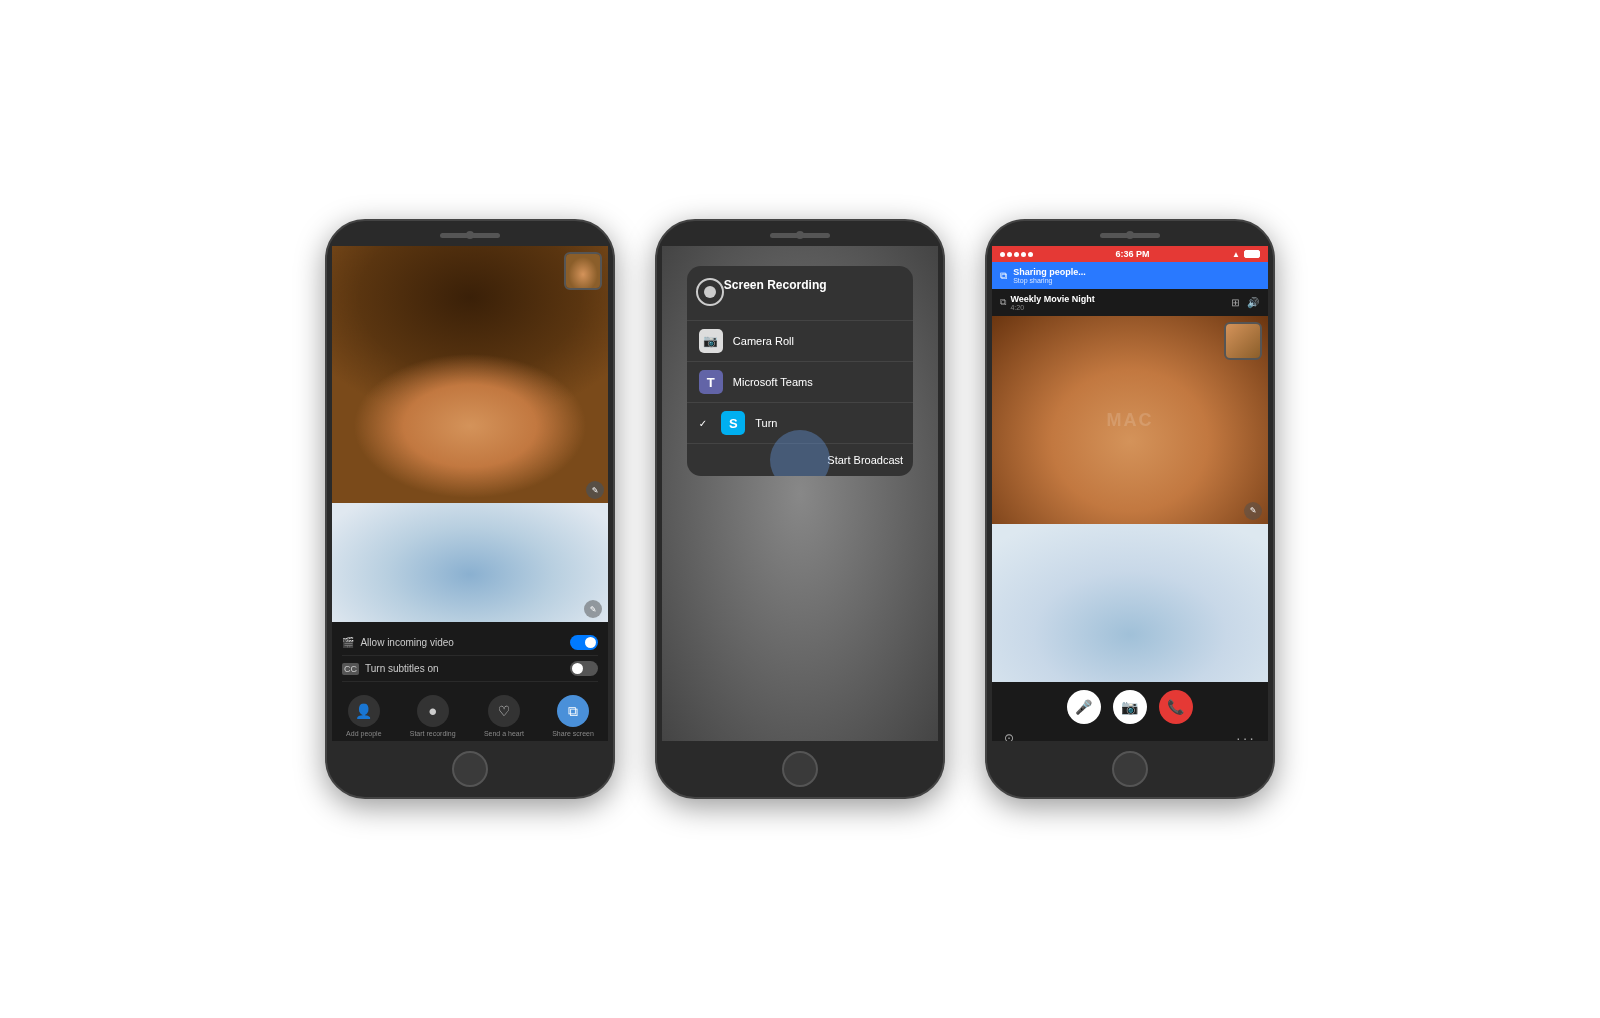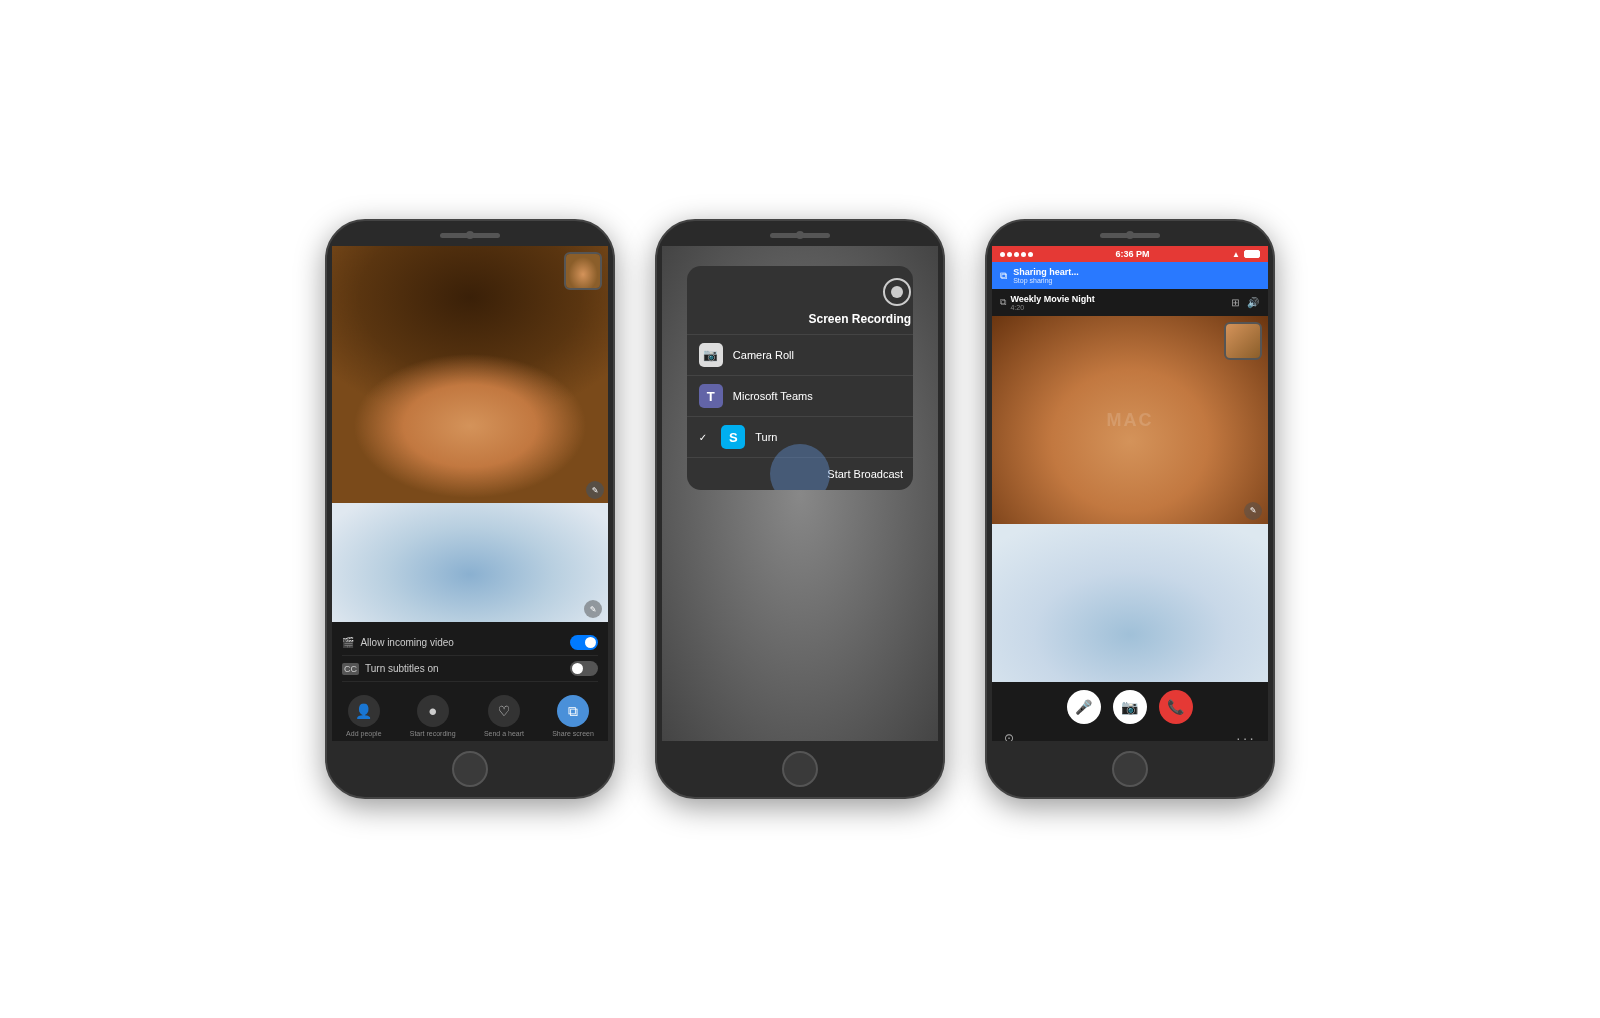--- a/index.html
+++ b/index.html
@@ -275,23 +275,23 @@
     }
     .p2-modal {
       width: 82%;
       background: #333;
       border-radius: 14px;
       overflow: hidden;
       position: relative;
     }
     .p2-modal-header {
       display: flex;
-      flex-direction: column;
-      align-items: flex-end;
-      padding: 12px 2px 8px;
+      flex-direction: row;
+      align-items: flex-start;
+      padding: 12px 9px 8px;
       border-bottom: 1px solid #444;
     }
     .p2-record-icon {
       width: 28px;
       height: 28px;
       border-radius: 50%;
       border: 2.5px solid #ccc;
       display: flex;
       align-items: center;
       justify-content: center;
@@ -699,21 +699,21 @@
         <span class="p3-status-time">6:36 PM</span>
         <div class="p3-status-right">
           <span class="p3-wifi">▲</span>
           <div class="p3-battery"></div>
         </div>
       </div>
 
       <div class="p3-sharing-banner">
         <span class="p3-sharing-icon">⧉</span>
         <div class="p3-sharing-text">
-          <div class="p3-sharing-title">Sharing heart...</div>
+          <div class="p3-sharing-title">Sharing people...</div>
           <div class="p3-sharing-sub">Stop sharing</div>
         </div>
       </div>
 
       <div class="p3-call-header">
         <div class="p3-call-icon-area">
           <span class="p3-call-icon">⧉</span>
           <div>
             <div class="p3-call-title">Weekly Movie Night</div>
             <div class="p3-call-subtitle">4:20</div>

